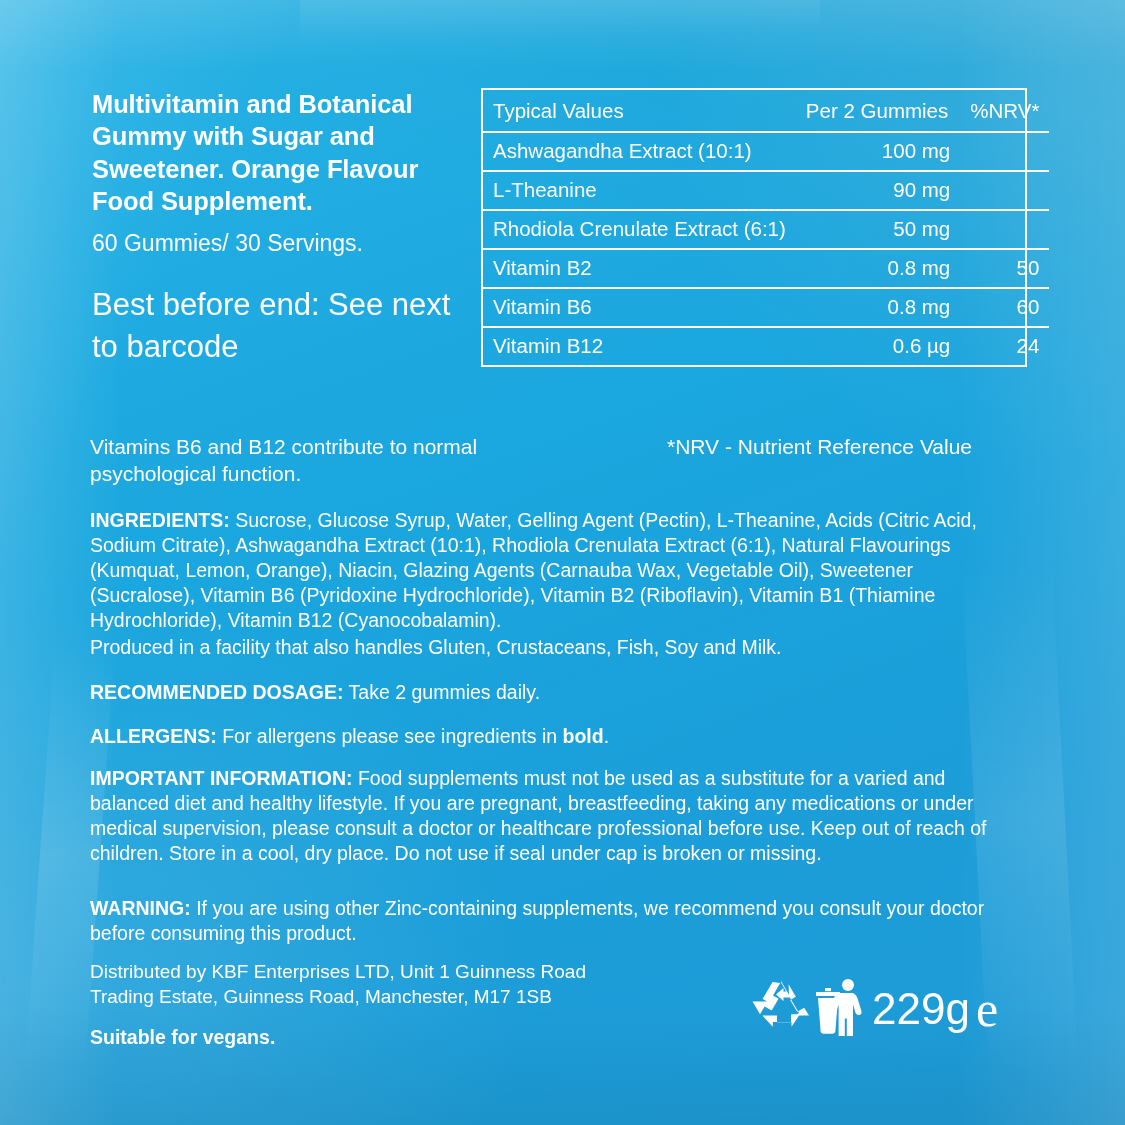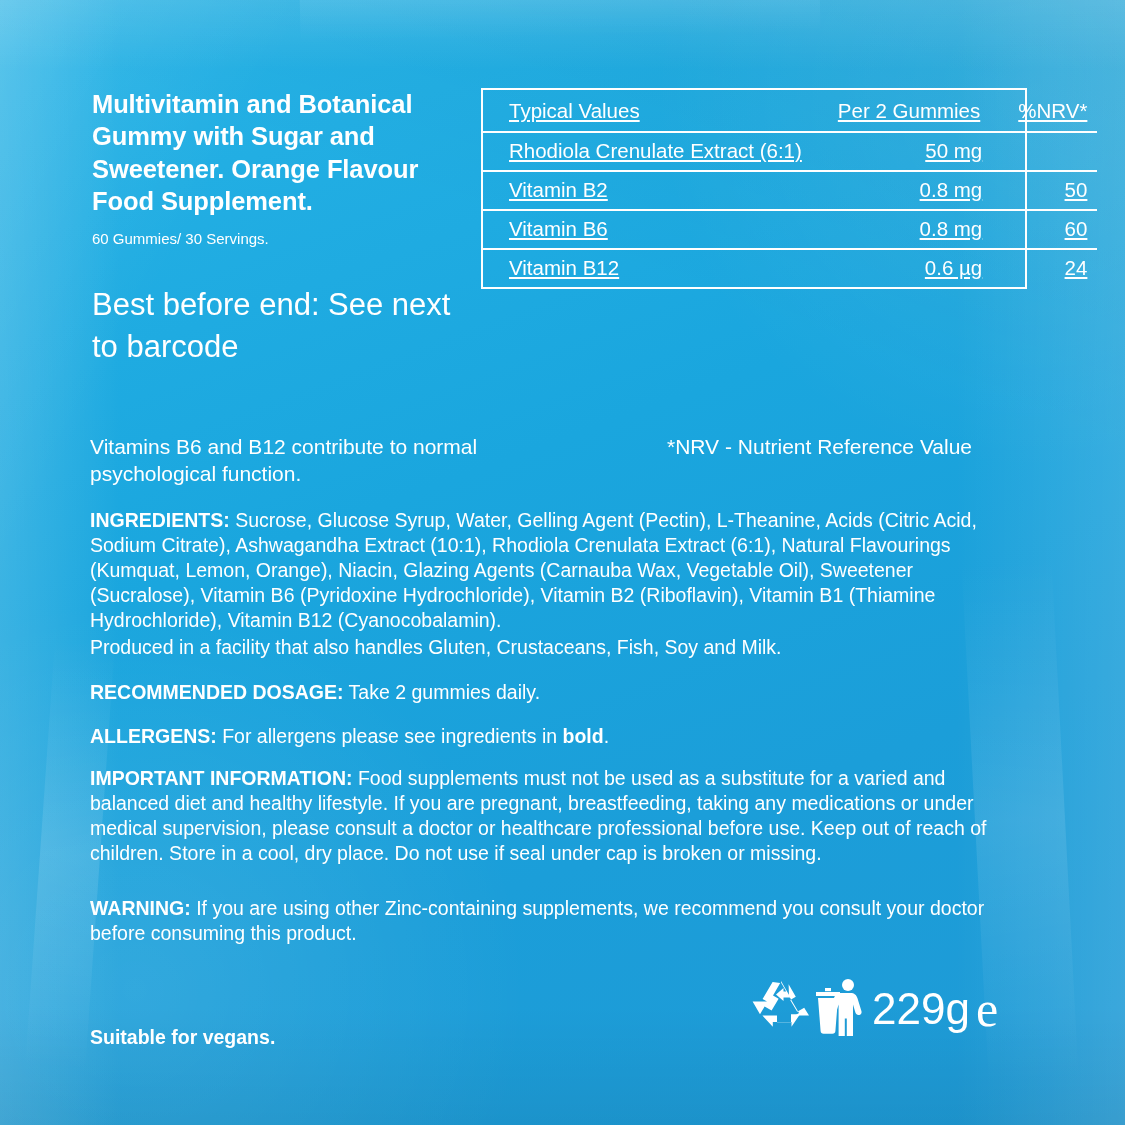--- a/index.html
+++ b/index.html
@@ -58,21 +58,21 @@
     font-size: 25.5px;
     font-weight: bold;
     line-height: 1.27;
     letter-spacing: -0.1px;
   }
   .servings {
     position: absolute;
     left: 92px;
     top: 229px;
     width: 400px;
-    font-size: 15px;
+    font-size: 23px;
     line-height: 1.3;
   }
   .bestbefore {
     position: absolute;
     left: 92px;
     top: 284px;
     width: 380px;
     font-size: 31px;
     line-height: 1.35;
   }
@@ -85,25 +85,24 @@
     width: 546px;
     border: 2px solid #ffffff;
     box-sizing: border-box;
   }
   .nutri table {
     width: 100%;
     border-collapse: collapse;
     font-size: 20.5px;
   }
   .nutri th, .nutri td {
-    padding: 6px 10px 7px 26px;
+    padding: 6px 10px 7px 10px;
     font-weight: normal;
     vertical-align: middle;
     white-space: nowrap;
-    text-decoration: underline;
   }
   .nutri thead th {
     padding-top: 9px;
     padding-bottom: 8px;
   }
   .nutri tbody tr {
     border-top: 2px solid #ffffff;
   }
   .c-name { text-align: left; }
   .c-amt  { text-align: right; padding-right: 14px; }
@@ -191,20 +190,30 @@
       <table>
         <thead>
           <tr>
             <th class="c-name">Typical Values</th>
             <th class="c-amt">Per 2 Gummies</th>
             <th class="c-nrv">%NRV*</th>
           </tr>
         </thead>
         <tbody>
           <tr>
+            <td class="c-name">Ashwagandha Extract (10:1)</td>
+            <td class="c-amt">100 mg</td>
+            <td class="c-nrv"></td>
+          </tr>
+          <tr>
+            <td class="c-name">L-Theanine</td>
+            <td class="c-amt">90 mg</td>
+            <td class="c-nrv"></td>
+          </tr>
+          <tr>
             <td class="c-name">Rhodiola Crenulate Extract (6:1)</td>
             <td class="c-amt">50 mg</td>
             <td class="c-nrv"></td>
           </tr>
           <tr>
             <td class="c-name">Vitamin B2</td>
             <td class="c-amt">0.8 mg</td>
             <td class="c-nrv">50</td>
           </tr>
           <tr>
@@ -240,21 +249,22 @@
 
     <div class="para p-important">
       <b>IMPORTANT INFORMATION:</b><span> Food supplements must not be used as a substitute for a varied and balanced diet and healthy lifestyle. If you are pregnant, breastfeeding, taking any medications or under medical supervision, please consult a doctor or healthcare professional before use. Keep out of reach of children. Store in a cool, dry place. Do not use if seal under cap is broken or missing.</span>
     </div>
 
     <div class="para p-warning">
       <b>WARNING:</b><span> If you are using other Zinc-containing supplements, we recommend you consult your doctor before consuming this product.</span>
     </div>
 
     <div class="para p-distrib">
-      <br>
+      <span>Distributed by KBF Enterprises LTD, Unit 1 Guinness Road</span><br>
+      <span>Trading Estate, Guinness Road, Manchester, M17 1SB</span>
     </div>
 
     <div class="para p-vegan">Suitable for vegans.</div>
 
     <div class="footer-icons">
       <span class="icon-recycle">
         <svg width="62" height="56" viewBox="0 0 62 56" aria-hidden="true">
           <g fill="#ffffff">
             <path d="M31 2 L40.5 18.5 L33.5 18.5 L33.5 22 L26 15.5 L33.5 9 L33.5 12.5 L36.2 12.5 L31 3.6 Z"></path>
             <path d="M30.2 4 L23 16.6 L28.6 19.8 L21.6 31.6 L14.6 27.5 L10 35.3 L2.6 22.6 L17 22.6 L12.6 20 L22.6 3 Z"></path>

